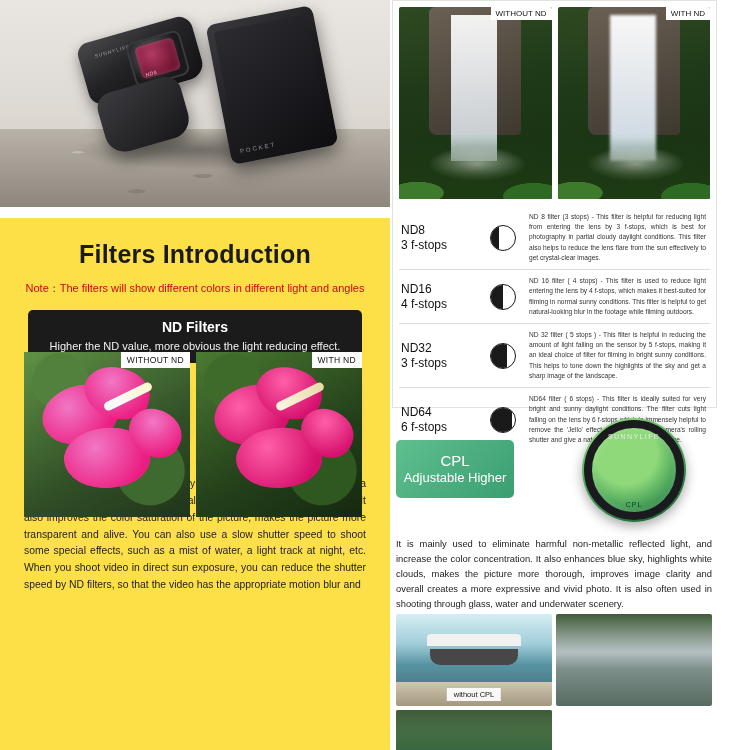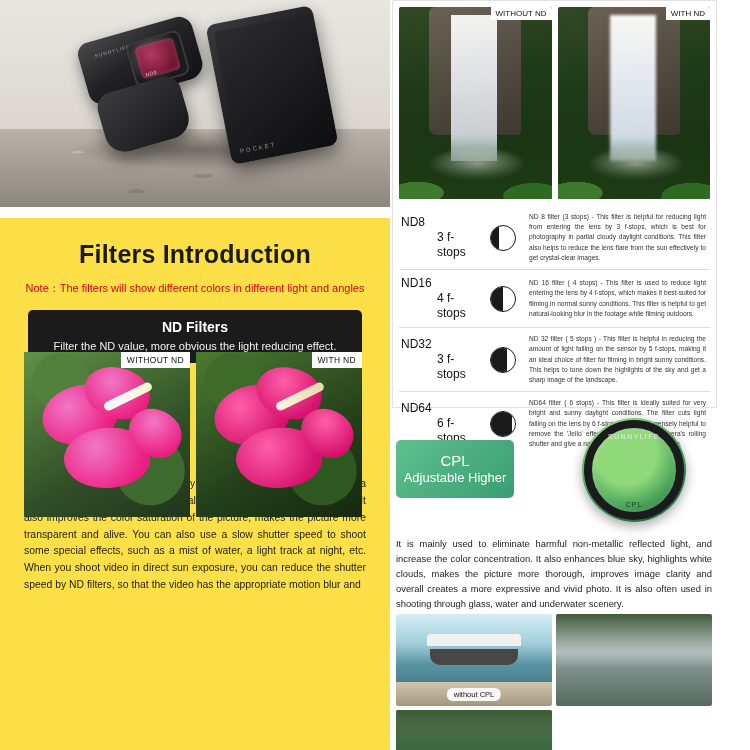--- a/index.html
+++ b/index.html
@@ -213,21 +213,21 @@
   .nd-list { margin-top: 7px; }
   .nd-row {
     display: flex; align-items: center;
     border-top: 1px solid #dcdcdc;
     padding: 6px 2px 6px 2px;
     min-height: 49px;
   }
   .nd-row:first-child { border-top: none; }
   .nd-row .stops { width: 76px; flex: 0 0 76px; }
   .nd-row .stops .n { font-size: 12px; color: #111; line-height: 1.25; }
-  .nd-row .stops .f { font-size: 12px; color: #111; line-height: 1.25; margin-left: 36px; }
+  .nd-row .stops .f { font-size: 12px; color: #111; line-height: 1.25; }
   .nd-row .moon { width: 52px; flex: 0 0 52px; display: flex; justify-content: center; }
   .moon-ico {
     width: 26px; height: 26px; border-radius: 50%;
     border: 1.6px solid #1a1a1a; position: relative; overflow: hidden; background: #fff;
   }
   .moon-ico i {
     position: absolute; top: -2px; bottom: -2px; background: #1a1a1a; display: block;
   }
   .nd-row .desc { flex: 1; font-size: 6.6px; line-height: 1.55; color: #333; text-align: justify; padding-right: 2px; }
 
@@ -267,21 +267,21 @@
     font-size: 9.4px; line-height: 1.6; color: #222; text-align: justify;
   }
   .cpl-grid {
     position: absolute; left: 4px; top: 196px; width: 316px;
     display: grid; grid-template-columns: 1fr 1fr; gap: 4px;
   }
   .cpl-cell { position: relative; height: 92px; overflow: hidden; border-radius: 2px; }
   .cpl-cell .tag {
     position: absolute; left: 50%; transform: translateX(-50%);
     bottom: 5px; background: rgba(255,255,255,.92); color: #111;
-    font-size: 7.5px; padding: 2px 7px; border-radius: 6px; z-index: 4;
+    font-size: 7.5px; padding: 2px 7px; border-radius: 0; z-index: 4;
   }
   .beach {
     position: absolute; inset: 0;
     background: linear-gradient(to bottom, #bfe6ef 0%, #7fc9dc 32%, #2f8fa8 55%, #1d5f72 100%);
   }
   .beach.dull { filter: saturate(.62) brightness(1.1) contrast(.9); }
   .beach .boat {
     position: absolute; left: 22%; top: 38%; width: 56%; height: 16px;
     background: #3b3b3b; border-radius: 0 0 10px 10px;
   }
@@ -329,21 +329,21 @@
         <div class="logo">POCKET</div>
       </div>
     </div>
 
     <div class="left-body">
       <div class="title">Filters Introduction</div>
       <div class="note">Note：The filters will show different colors in different light and angles</div>
 
       <div class="nd-banner">
         <div class="bt">ND Filters</div>
-        <div class="bs">Filter the ND value, more obvious the light reducing effect.</div>
+        <div class="bs">Higher the ND value, more obvious the light reducing effect.</div>
       </div>
 
       <div class="filters-row">
         <div class="filter-item">
           <div class="filter-disc">
             <div class="brandtxt">SUNNYLIFE</div>
             <div class="glass g1"></div>
             <div class="ndtxt">ND8</div>
           </div>
           <div class="filter-label">ND8</div>

